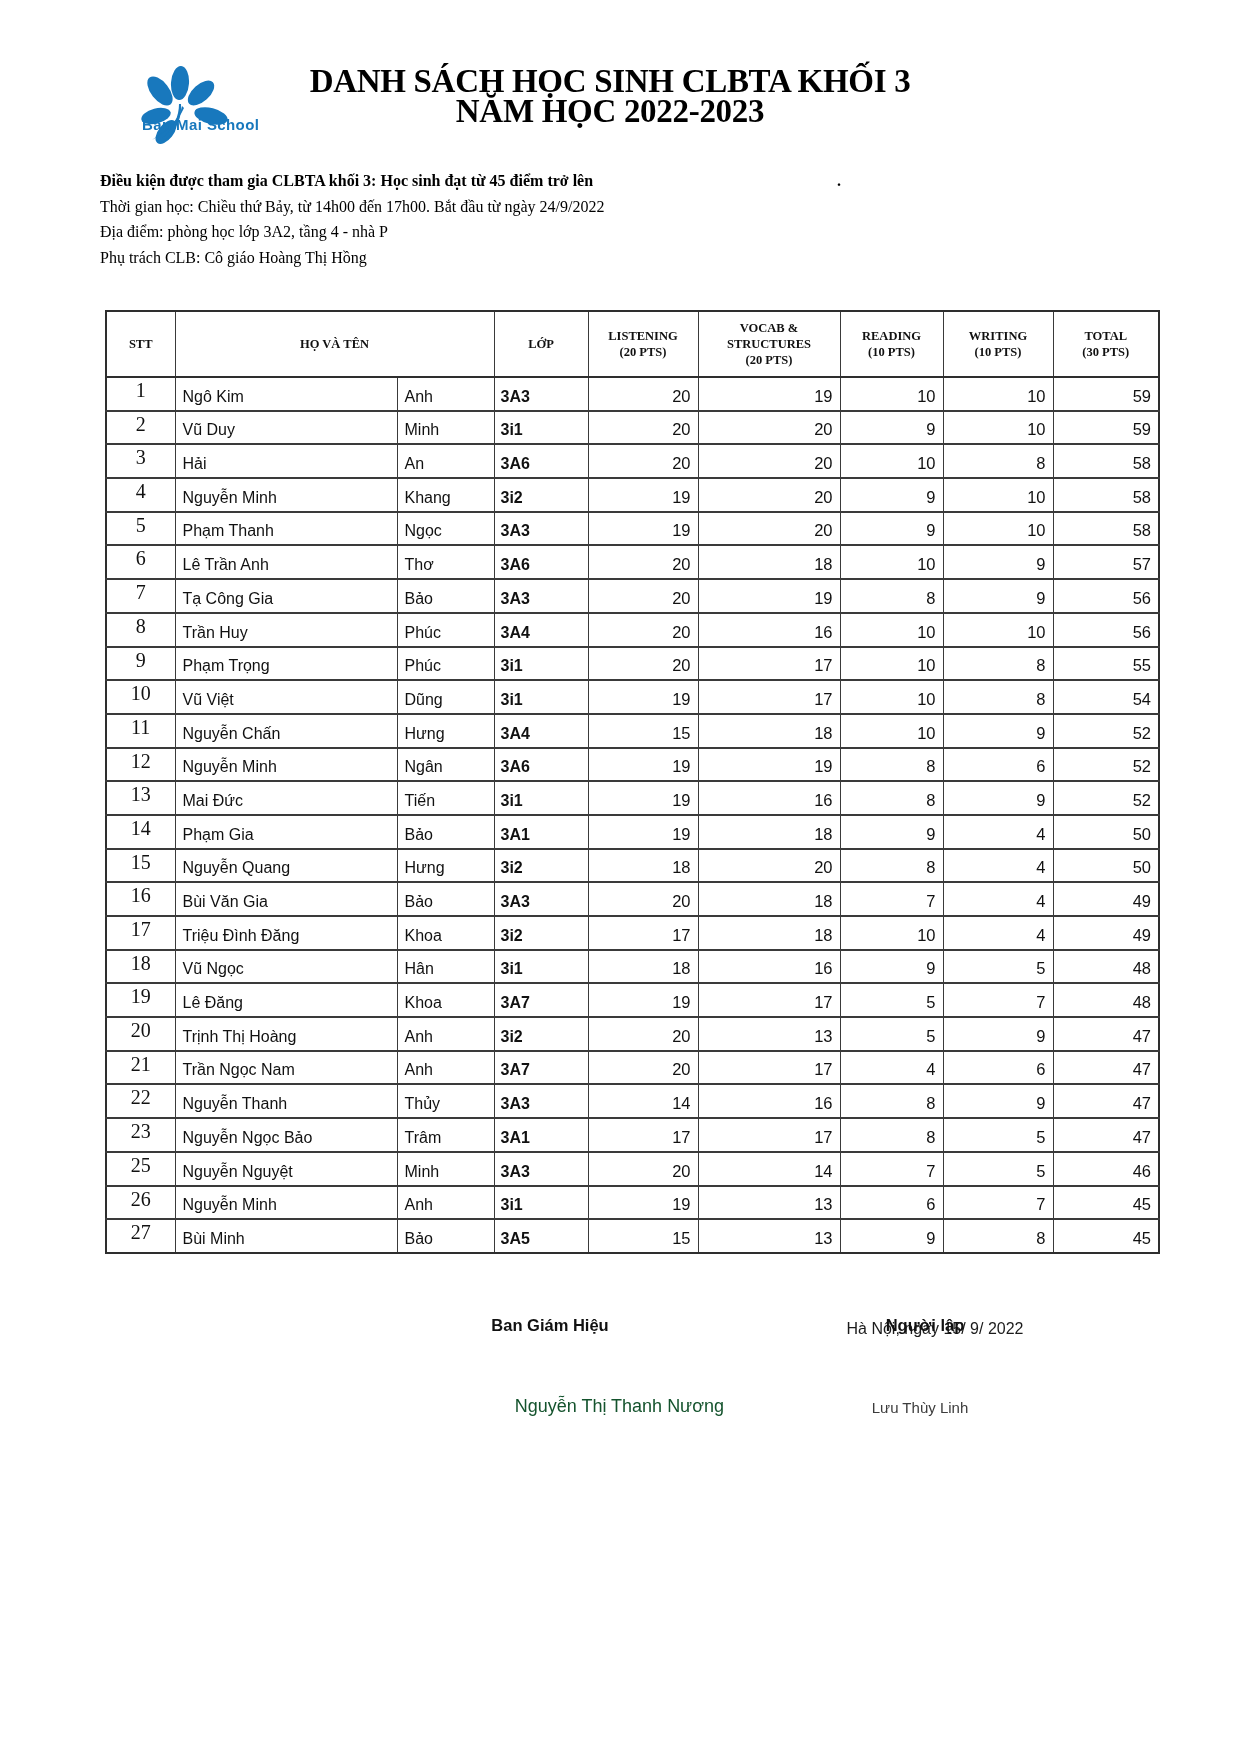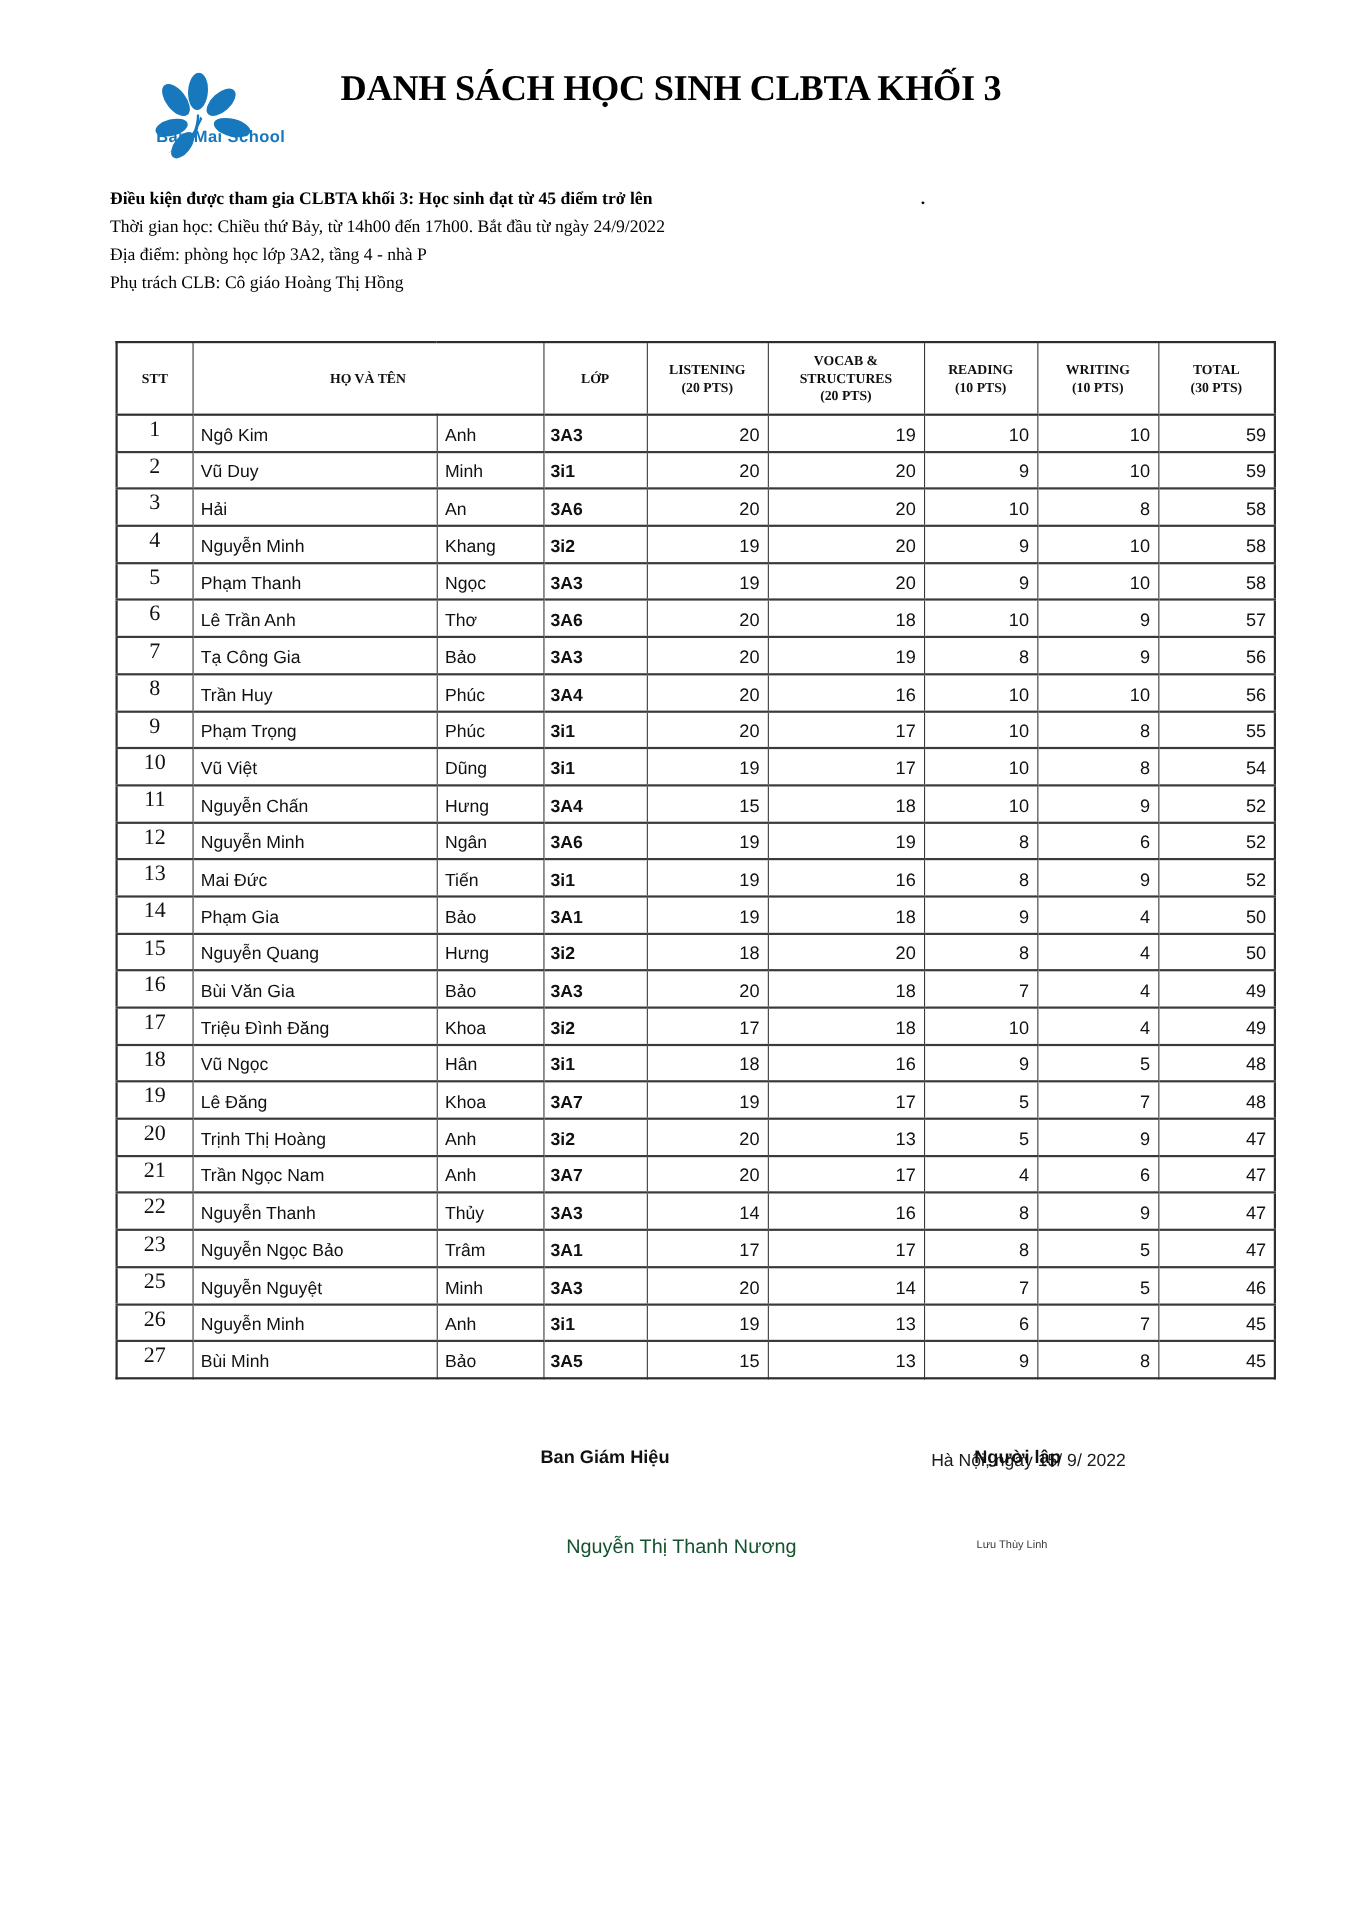--- a/index.html
+++ b/index.html
@@ -56,21 +56,21 @@
   }
   .td-name  { font-size:16px; text-align:left;  vertical-align:bottom; padding:0 2px 4px 7px; white-space:nowrap;margin-left:35px; }
   .td-class { font-size:16px; text-align:left;  vertical-align:bottom; padding:0 2px 4px 6px;font-weight:bold; }
   .td-num   { font-size:16.5px; text-align:right; vertical-align:bottom; padding:0 7px 4px 0; }
 
   
   .f-date  { position:absolute; left:790px; top:1320px; width:290px; text-align:center; font-size:16px; color:#1b1b1b; }
   .f-title-right { position:absolute; left:800px; top:1316px; width:250px; text-align:center; font-size:16.5px; font-weight:bold; color:#111; }
   .f-title-left  { position:absolute; left:430px; top:1316px; width:240px; text-align:center; font-size:16.5px; font-weight:bold; color:#111; }
   .f-name-left   { position:absolute; left:434px; top:1396px; width:290px; text-align:right; font-size:18px; color:#14532d; }
-  .f-name-right  { position:absolute; left:820px; top:1399px; width:200px; text-align:center; font-size:10px; color:#3c3c3c; }
+  .f-name-right  { position:absolute; left:820px; top:1399px; width:200px; text-align:center; font-size:15px; color:#3c3c3c; }
 </style>
 </head>
 <body>
 
 <div class="page">
 
   <div class="logo">
     <svg width="150" height="82" viewBox="0 0 150 82">
       <g fill="#1878bd">
         <ellipse cx="38" cy="25" rx="9" ry="17" transform="rotate(-38 38 25)"></ellipse>
@@ -81,20 +81,21 @@
         <ellipse cx="44" cy="66" rx="7.5" ry="14" transform="rotate(38 44 66)"></ellipse>
         <path d="M60 40 C 58 52, 48 62, 30 74 C 44 66, 56 56, 62 42 Z"></path>
         <path d="M59 38 C 60 50, 56 62, 44 74 L 40 72 C 52 62, 57 50, 57 38 Z"></path>
       </g>
     </svg>
     <span class="logo-text">Ban Mai School</span>
   </div>
 
   <div class="doc-title">
     <div>DANH SÁCH HỌC SINH CLBTA KHỐI 3</div>
+    <div>NĂM HỌC 2022-2023</div>
   </div>
 
   <div class="info">
     <div class="bold-line">
       <span>Điều kiện được tham gia CLBTA khối 3: Học sinh đạt từ 45 điểm trở lên</span>
       <span class="trailing-dot">.</span>
     </div>
     <div>Thời gian học: Chiều thứ Bảy, từ 14h00 đến 17h00. Bắt đầu từ ngày 24/9/2022</div>
     <div>Địa điểm: phòng học lớp 3A2, tầng 4 - nhà P</div>
     <div>Phụ trách CLB: Cô giáo Hoàng Thị Hồng</div>

